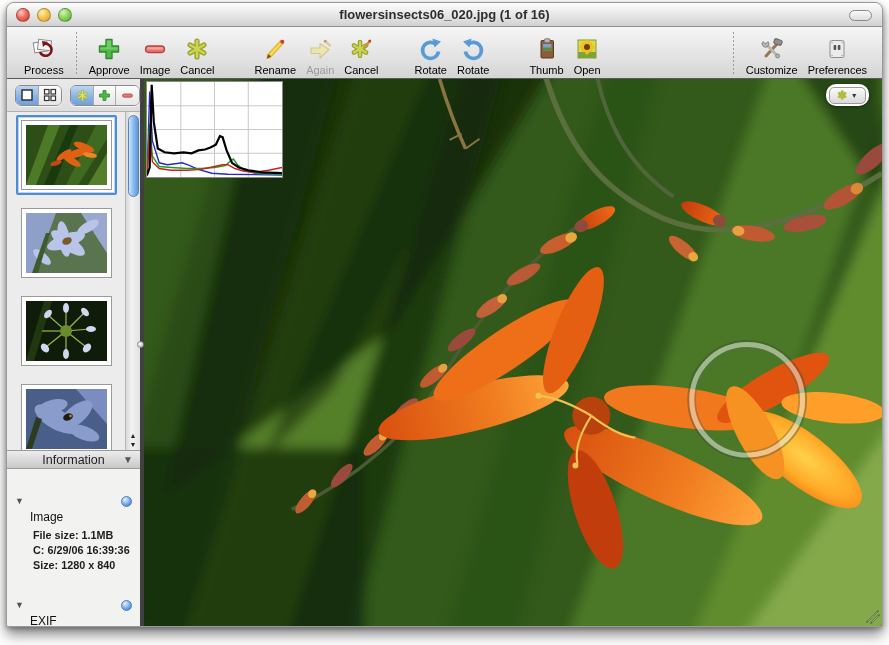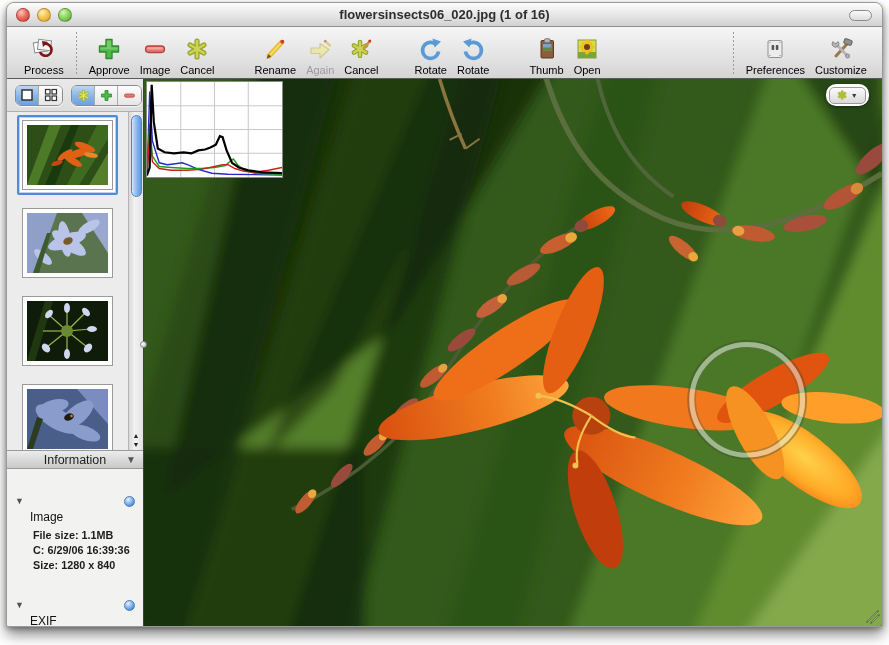--- a/index.html
+++ b/index.html
@@ -46,21 +46,21 @@
   .titem.disabled .tlabel { color:#9b9b9b; }
   .tsep { width:1px; height:44px; margin:0 7px; align-self:flex-end;
           background-image:linear-gradient(#9a9a9a 50%, transparent 50%);
           background-size:1px 4px; }
   .tspace-a { width:30px; } .tspace-b { width:26px; } .tspace-c { width:30px; }
   .tgrow { flex:1; }
 
   
   .content { flex:1; display:flex; min-height:0; }
 
-  .sidebar { flex:0 0 137px; width:137px; display:flex; flex-direction:column; background:#ececec; border-right:1px solid #404040; position:relative; }
+  .sidebar { flex:0 0 137px; width:137px; display:flex; flex-direction:column; background:#ececec; border-right:4px solid #404040; position:relative; }
   .side-controls { height:32px; display:flex; align-items:center; gap:8px; padding-left:8px; background:linear-gradient(#e9e9e9,#dddddd); }
   .segg { display:flex; border:1px solid #8b8b8b; border-radius:6px; overflow:hidden; background:#fff; box-shadow:0 1px 1px rgba(255,255,255,.8); }
   .seg { width:23px; height:19px; display:flex; align-items:center; justify-content:center; background:linear-gradient(#fcfcfc,#e6e6e6); border-right:1px solid #aaa; }
   .seg:last-child { border-right:none; }
   .seg.sel { background:linear-gradient(#bcd6f2,#85b1e6 60%,#6fa0de); }
 
   .thumb-scroll { flex:1; position:relative; display:flex; min-height:0; border-top:1px solid #b0b0b0; background:#ececec; }
   .thumb-col { flex:1; overflow:hidden; padding-top:3px; }
   .thumb-wrap { width:101px; margin:0 auto 8px auto; padding:3px; border:2px solid transparent; border-radius:2px; }
   .thumb-wrap.sel { border-color:#4e8bd8; background:#fff; box-shadow:0 0 0 1px #bcd2ee inset; }
@@ -280,46 +280,46 @@
         </svg>
       </div>
       <div class="tlabel">Open</div>
     </div>
 
     <div class="tgrow"></div>
     <div class="tsep"></div>
 
     <div class="titem">
       <div class="ticon">
+        <svg width="27" height="27" viewBox="0 0 27 27">
+          <line x1="8" y1="20" x2="19" y2="8" stroke="#9b7648" stroke-width="3" stroke-linecap="round"></line>
+          <rect x="16" y="3.5" width="8" height="5" rx="1.5" fill="#8f8f8f" stroke="#5f5f5f" transform="rotate(18 20 6)"></rect>
+          <line x1="8.5" y1="8.5" x2="19" y2="19.5" stroke="#b5b5b5" stroke-width="2.8" stroke-linecap="round"></line>
+          <path d="M5 5.5 a3.4 3.4 0 1 0 5 0 l-1.6 1.8 h-1.8 z" fill="#b5b5b5" stroke="#6f6f6f" stroke-width=".7"></path>
+          <circle cx="19.6" cy="20" r="2" fill="#b5b5b5" stroke="#6f6f6f" stroke-width=".7"></circle>
+        </svg>
+      </div>
+      <div class="tlabel">Customize</div>
+    </div>
+
+    <div class="titem">
+      <div class="ticon">
         <svg width="26" height="26" viewBox="0 0 26 26">
           <rect x="6" y="4.5" width="14" height="17" rx="1.5" fill="#ececec" stroke="#8f8f8f"></rect>
           <rect x="9.6" y="9" width="2.6" height="5" rx="0.8" fill="#555"></rect>
           <rect x="13.8" y="9" width="2.6" height="5" rx="0.8" fill="#555"></rect>
           <g fill="#9a9a9a">
             <circle cx="8" cy="6.5" r=".7"></circle>
               <circle cx="18" cy="6.5" r=".7"></circle>
             <circle cx="8" cy="19.5" r=".7"></circle>
               <circle cx="18" cy="19.5" r=".7"></circle>
           </g>
         </svg>
       </div>
       <div class="tlabel">Preferences</div>
-    </div>
-
-    <div class="titem">
-      <div class="ticon">
-        <svg width="27" height="27" viewBox="0 0 27 27">
-          <line x1="8" y1="20" x2="19" y2="8" stroke="#9b7648" stroke-width="3" stroke-linecap="round"></line>
-          <rect x="16" y="3.5" width="8" height="5" rx="1.5" fill="#8f8f8f" stroke="#5f5f5f" transform="rotate(18 20 6)"></rect>
-          <line x1="8.5" y1="8.5" x2="19" y2="19.5" stroke="#b5b5b5" stroke-width="2.8" stroke-linecap="round"></line>
-          <path d="M5 5.5 a3.4 3.4 0 1 0 5 0 l-1.6 1.8 h-1.8 z" fill="#b5b5b5" stroke="#6f6f6f" stroke-width=".7"></path>
-          <circle cx="19.6" cy="20" r="2" fill="#b5b5b5" stroke="#6f6f6f" stroke-width=".7"></circle>
-        </svg>
-      </div>
-      <div class="tlabel">Customize</div>
     </div>
 
   </div>
 
   <div class="content">
 
     <div class="sidebar">
       <div class="splitter-knob"></div>
 
       <div class="side-controls">

